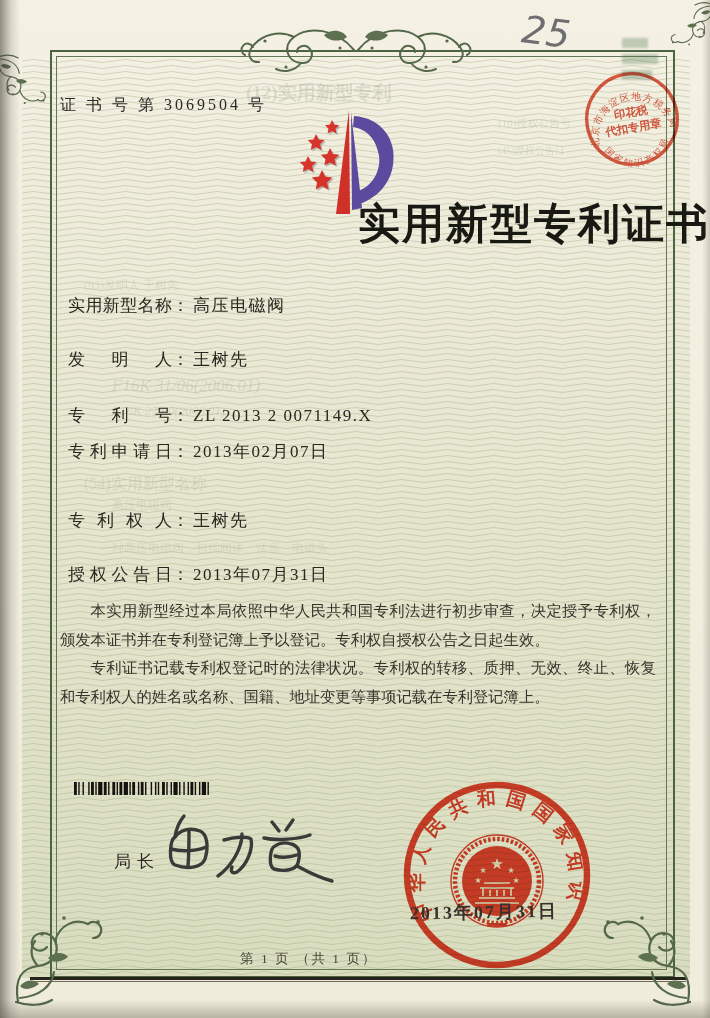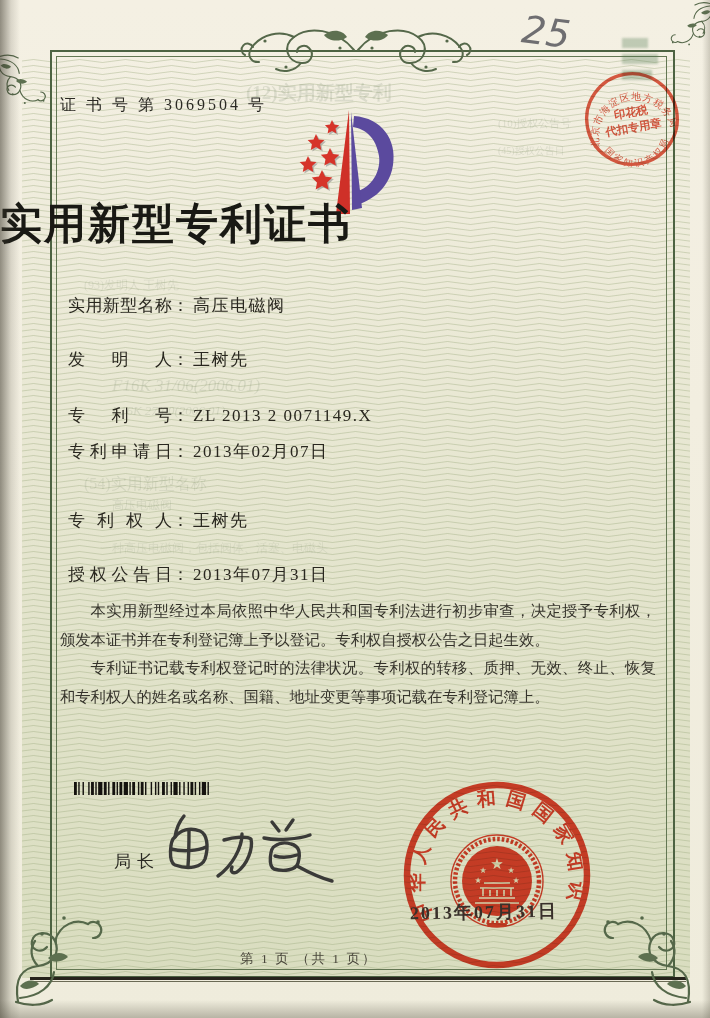--- a/index.html
+++ b/index.html
@@ -19,21 +19,21 @@
   .spine-shadow{position:absolute;left:0;top:0;width:20px;height:1018px;
         background:linear-gradient(90deg,rgba(62,58,46,0.55),rgba(62,58,46,0.15) 55%,rgba(62,58,46,0));}
   .bottom-shadow{position:absolute;left:0;top:1000px;width:710px;height:18px;
         background:linear-gradient(180deg,rgba(80,76,62,0),rgba(80,76,62,0.35));}
   .right-shadow{position:absolute;right:0;top:0;width:8px;height:1018px;
         background:linear-gradient(270deg,rgba(90,86,70,0.25),rgba(90,86,70,0));}
   
   .certno{position:absolute;left:60px;top:95px;font-size:16px;letter-spacing:3px;color:#2b2a24;}
   .note25{position:absolute;left:522px;top:10px;font-size:38px;font-style:italic;color:#4e4e55;
         transform:rotate(7deg);font-family:"DejaVu Sans","Liberation Sans",sans-serif;opacity:.8;}
-  .title{position:absolute;left:0;top:196px;width:710px;text-align:left;font-size:42px;font-weight:bold;
+  .title{position:absolute;left:0;top:196px;width:710px;text-align:right;font-size:42px;font-weight:bold;
         letter-spacing:2px;color:#191914;}
   .field{position:absolute;left:68px;font-size:17px;color:#29271f;white-space:nowrap;}
   .flabel{display:inline-block;width:104px;text-align:justify;text-align-last:justify;}
   .fvalue{letter-spacing:1.5px;margin-left:4px;}
   .f0{top:294px}.f1{top:348px}.f2{top:404px}.f3{top:440px}.f4{top:509px}.f5{top:563px}
   .body-text{position:absolute;left:60px;top:597px;width:596px;font-size:15.3px;line-height:28.6px;color:#35332b;}
   .body-text p{margin:0;text-indent:2em;text-align:justify;}
   .footer{position:absolute;left:240px;top:950px;font-size:13.5px;letter-spacing:2px;color:#4a473c;}
   .signer{position:absolute;left:114px;top:850px;font-size:17px;letter-spacing:6px;color:#2b2a24;}
   .seal-date{position:absolute;left:410px;top:900px;font-size:18px;font-weight:bold;letter-spacing:2px;

